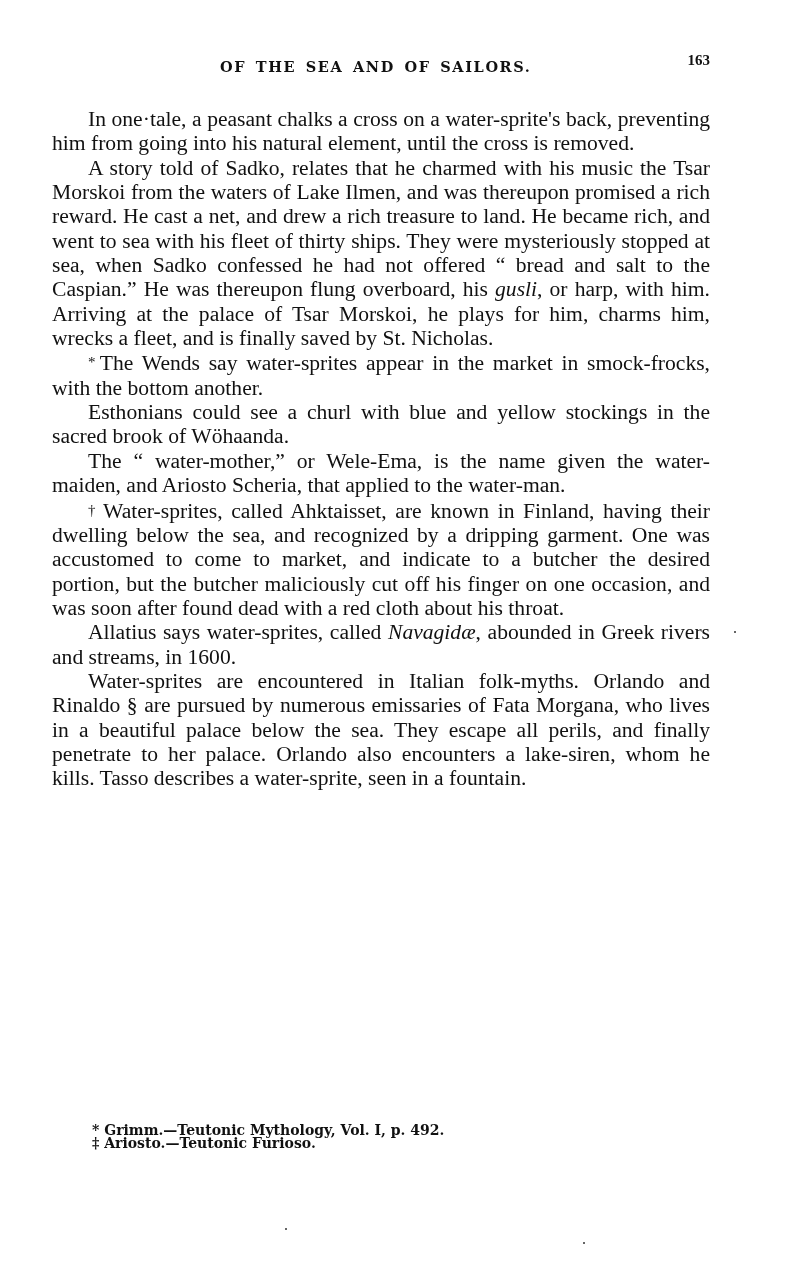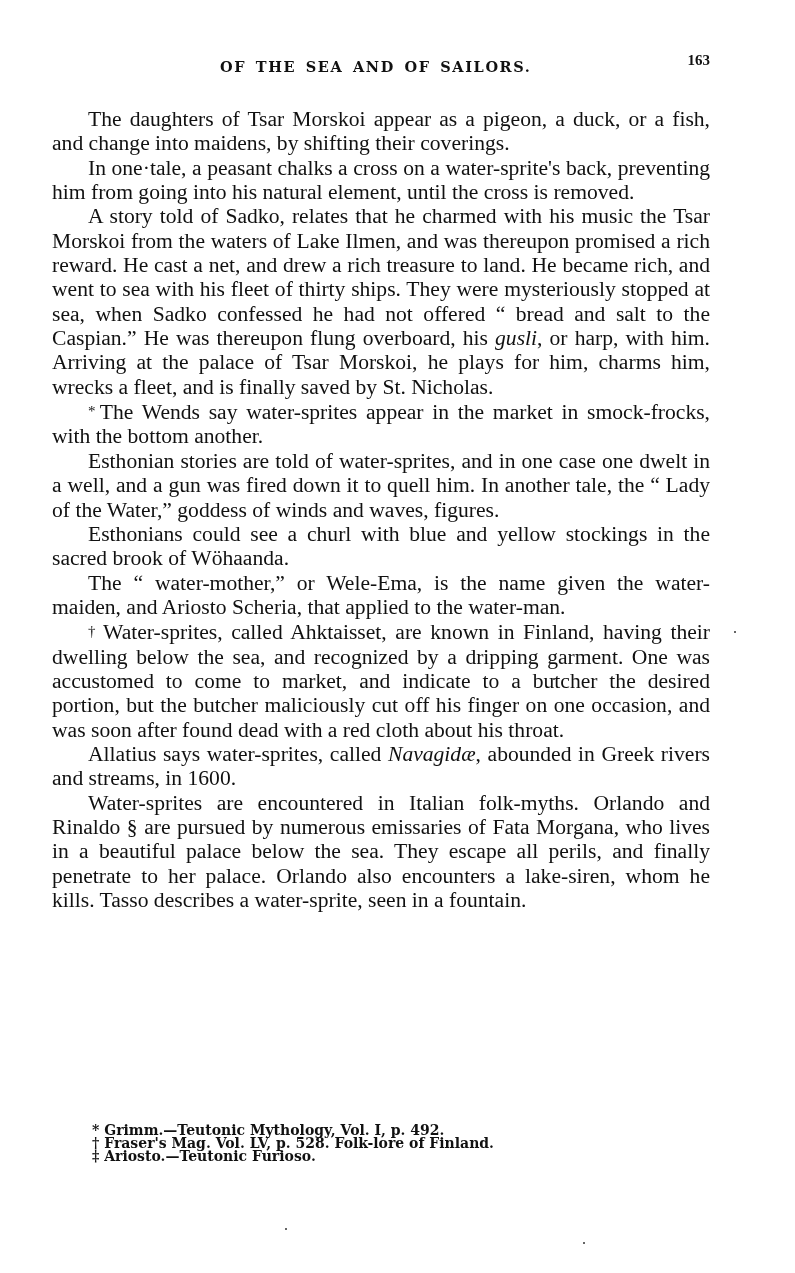--- a/index.html
+++ b/index.html
@@ -35,35 +35,32 @@
 <body>
 
 <div class="page">
 
   <div class="running-head">
     <span class="running-title">OF THE SEA AND OF SAILORS.</span>
     <span class="page-number">163</span>
   </div>
 
   <div class="body-text">
-    <p class="para"><span>The daughters of Tsar Morskoi appear as a pigeon, a duck, or a fish, and change into maidens, by shifting their coverings.</span></p>
     <p class="para"><span>In one·tale, a peasant chalks a cross on a water-sprite's back, preventing him from going into his natural element, until the cross is removed.</span></p>
     <p class="para"><span>A story told of Sadko, relates that he charmed with his music the Tsar Morskoi from the waters of Lake Ilmen, and was thereupon promised a rich reward.  He cast a net, and drew a rich treasure to land.  He became rich, and went to sea with his fleet of thirty ships.  They were mysteriously stopped at sea, when Sadko confessed he had not offered “ bread and salt to the Caspian.”  He was thereupon flung overboard, his </span><em>gusli</em><span>, or harp, with him.  Arriving at the palace of Tsar Morskoi, he plays for him, charms him, wrecks a fleet, and is finally saved by St. Nicholas.</span></p>
     <p class="para"><span class="mark">*</span> <span>The Wends say water-sprites appear in the market in smock-frocks, with the bottom another.</span></p>
-    <p class="para"><span>Esthonian stories are told of water-sprites, and in one case one dwelt in a well, and a gun was fired down it to quell him.  In another tale, the “ Lady of the Water,” goddess of winds and waves, figures.</span></p>
     <p class="para"><span>Esthonians could see a churl with blue and yellow stockings in the sacred brook of Wöhaanda.</span></p>
     <p class="para"><span>The “ water-mother,” or Wele-Ema, is the name given the water-maiden, and Ariosto Scheria, that applied to the water-man.</span></p>
     <p class="para"><span class="mark">†</span> <span>Water-sprites, called Ahktaisset, are known in Finland, having their dwelling below the sea, and recognized by a dripping garment.  One was accustomed to come to market, and indicate to a butcher the desired portion, but the butcher maliciously cut off his finger on one occasion, and was soon after found dead with a red cloth about his throat.</span></p>
     <p class="para"><span>Allatius says water-sprites, called </span><em>Navagidæ</em><span>, abounded in Greek rivers and streams, in 1600.</span></p>
     <p class="para"><span>Water-sprites are encountered in Italian folk-myths. Orlando and Rinaldo § are pursued by numerous emissaries of Fata Morgana, who lives in a beautiful palace below the sea.  They escape all perils, and finally penetrate to her palace.  Orlando also encounters a lake-siren, whom he kills.  Tasso describes a water-sprite, seen in a fountain.</span></p>
   </div>
 
   <div class="footnotes">
     <p class="footnote">* Grimm.—Teutonic Mythology, Vol. I, p. 492.</p>
-    <p class="footnote">† Fraser's Mag. Vol. LV, p. 528.   Folk-lore of Finland.</p>
     <p class="footnote">‡ Ariosto.—Teutonic Furioso.</p>
   </div>
 
   <span class="speck" style="left:734px; top:631px;"></span>
   <span class="speck" style="left:553px; top:678px;"></span>
   <span class="speck" style="left:285px; top:1228px;"></span>
   <span class="speck" style="left:583px; top:1242px;"></span>
 </div>
 
 </body></html>

